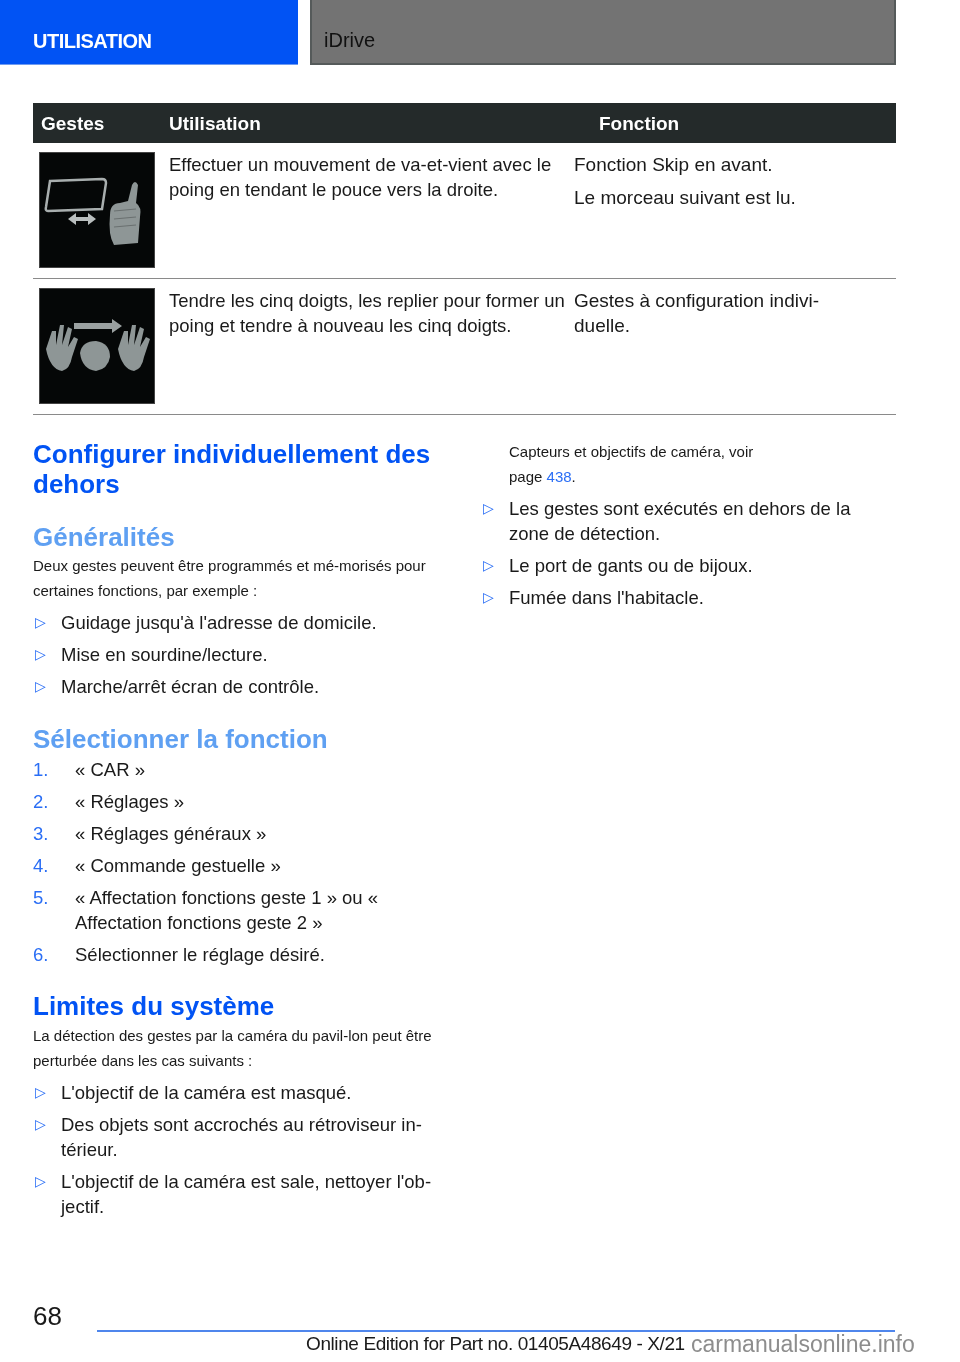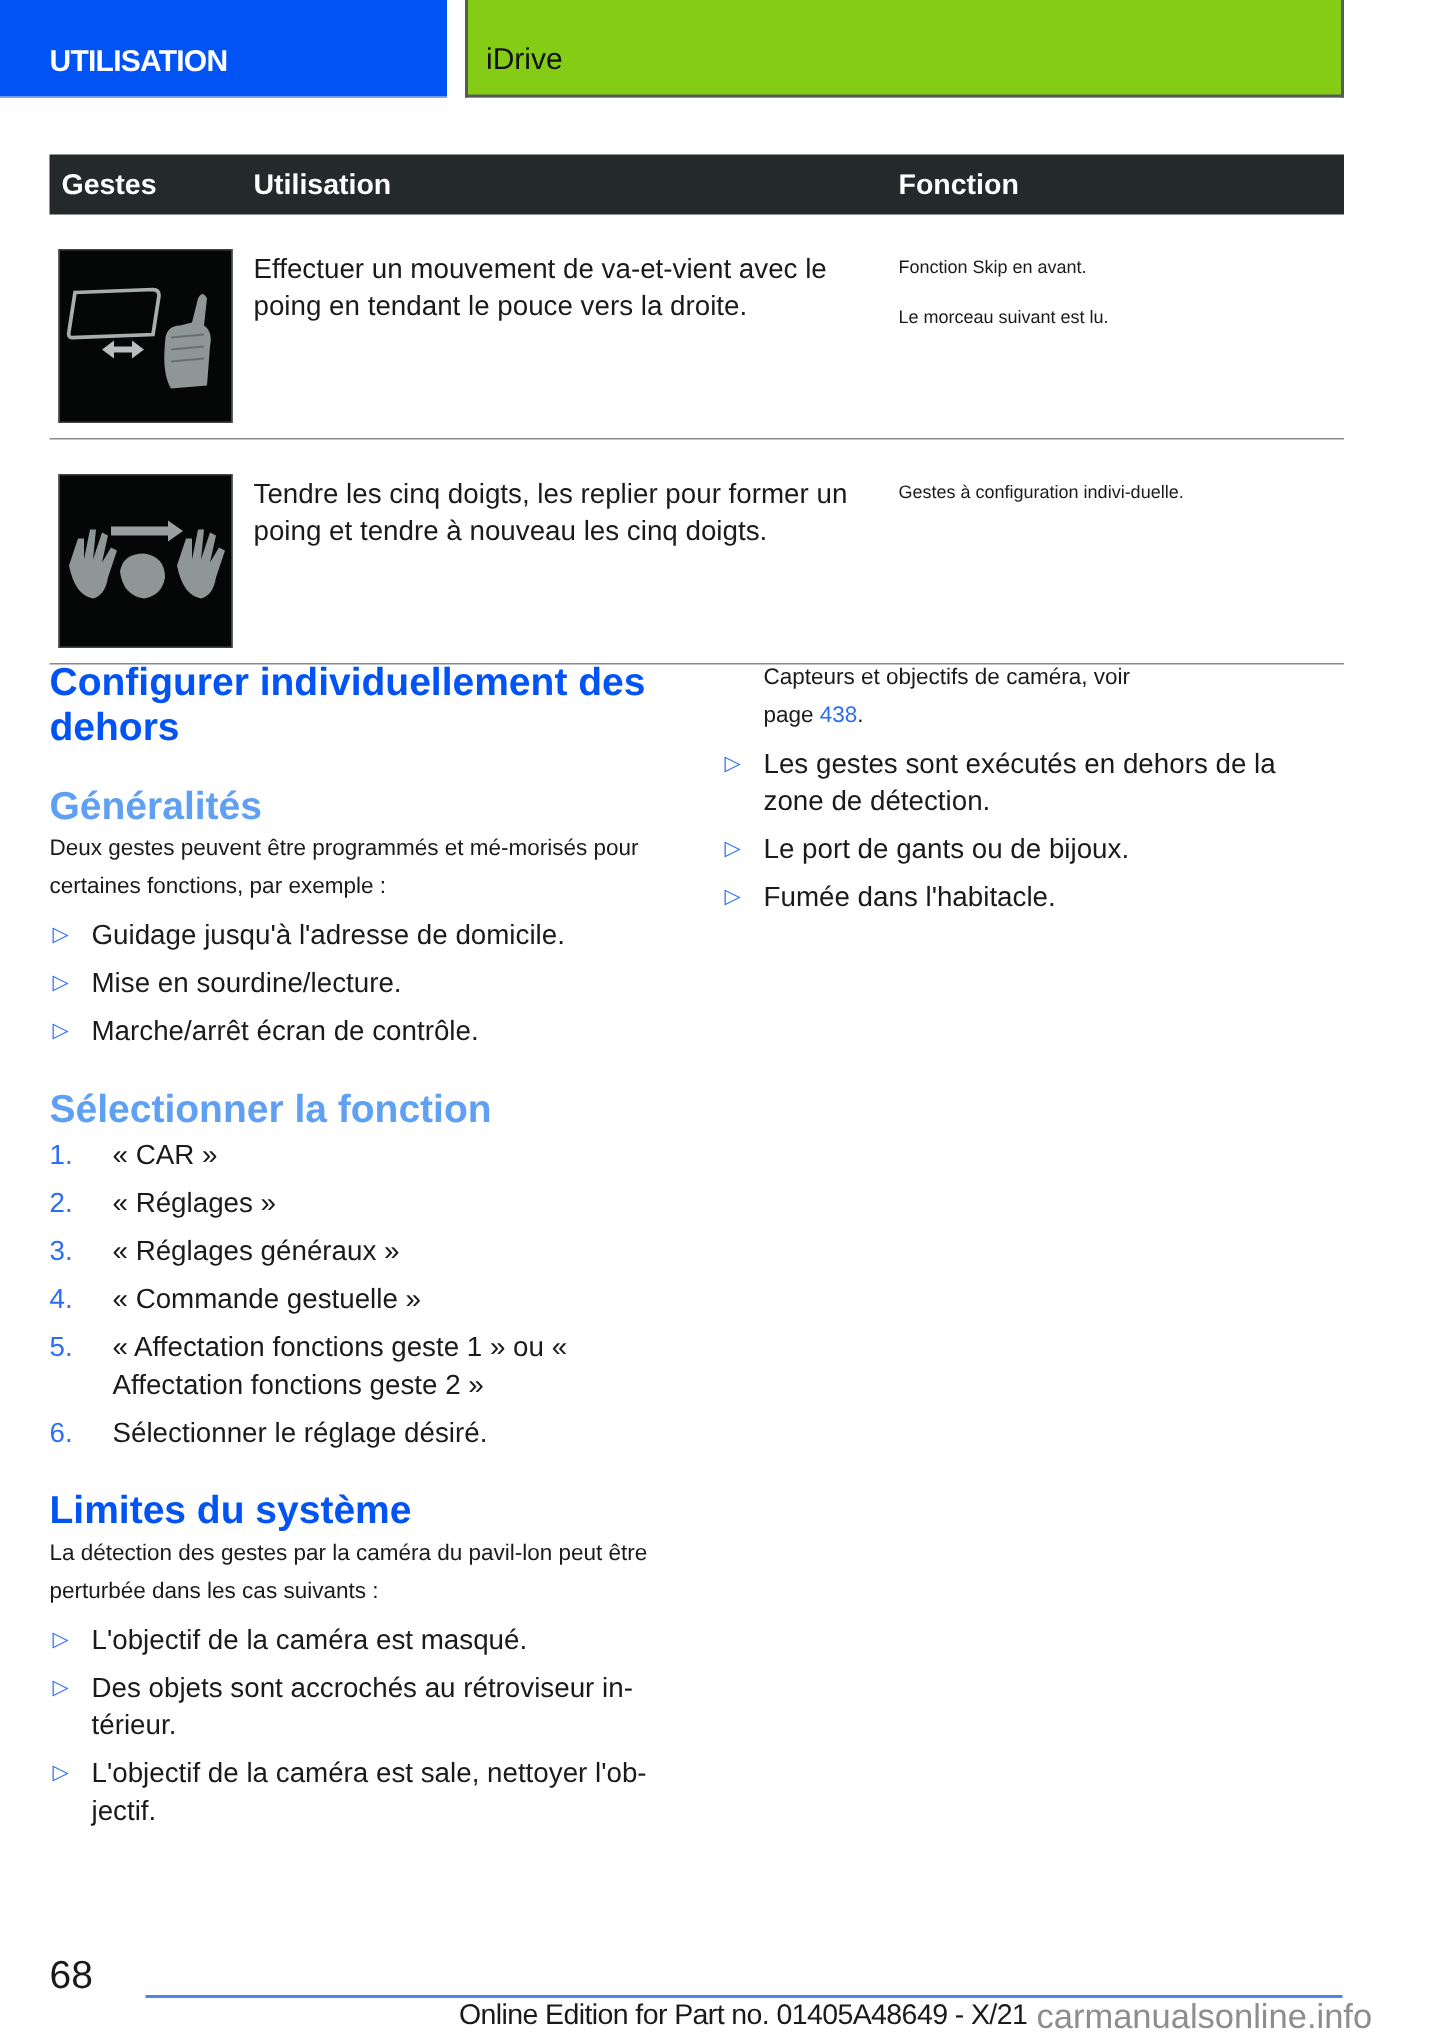--- a/index.html
+++ b/index.html
@@ -2,31 +2,31 @@
 <html><head>
 <meta charset="utf-8">
 <style>
   * { margin:0; padding:0; box-sizing:border-box; }
   html, body { width:960px; height:1362px; background:#ffffff; overflow:hidden; }
   body { position:relative; font-family:"Liberation Sans", "DejaVu Sans", sans-serif; color:#1a1a1a; }
 
   
   .hdr-section { position:absolute; left:0; top:0; width:298px; height:65px; background:#0153f4; border-bottom:1px solid #6f9bf0; }
   .hdr-section span { position:absolute; left:33px; top:30px; color:#fff; font-weight:bold; font-size:20px; letter-spacing:-0.5px; }
-  .hdr-title { position:absolute; left:310px; top:0; width:586px; height:65px; border:2px solid #555a5a; border-top:none; background:#84cc16; }
+  .hdr-title { position:absolute; left:310px; top:0; width:586px; height:65px; border:2px solid #555a5a; border-top:none; background:#737373; }
   .hdr-title span { position:absolute; left:12px; top:29px; font-size:20px; color:#111; }
 
   
   .tbl { position:absolute; left:33px; top:103px; width:863px; }
   .tbl-head { height:40px; background:#242a2a; position:relative; color:#fff; font-weight:bold; font-size:19px; }
   .tbl-head span { position:absolute; top:10px; }
-  .tbl-row { position:relative; border-bottom:1px solid #8a8a8a;margin-top:14px; }
+  .tbl-row { position:relative; border-bottom:1px solid #8a8a8a; }
   .tbl-row .thumb { position:absolute; left:6px; width:116px; height:116px; background:#050707; border:1px solid #444; overflow:hidden; }
   .tbl-row .use { position:absolute; left:136px; width:420px; font-size:18.5px; line-height:25px; color:#1a1a1a; }
-  .tbl-row .fn { position:absolute; left:566px; width:290px; font-size:12px; line-height:25px; color:#1a1a1a; }
+  .tbl-row .fn { position:absolute; left:541px; width:290px; font-size:19px; line-height:25px; color:#1a1a1a; }
   .tbl-row .fn p + p { margin-top:8px; }
 
   
   .col { position:absolute; width:410px; }
   .h1 { color:#0153f4; font-weight:bold; font-size:26px; line-height:30px; }
   .h2 { color:#5fa0f2; font-weight:bold; font-size:26px; line-height:28px; }
   .p { font-size:15px; line-height:25px; color:#1a1a1a; }
   .bul { position:relative; padding-left:28px; font-size:18.5px; line-height:25px; color:#1a1a1a; }
   .bul .mk { position:absolute; left:2px; top:0; color:#2a6ef5; font-size:14px; line-height:25px; }
   .num { position:relative; padding-left:42px; font-size:18.5px; line-height:25px; }

